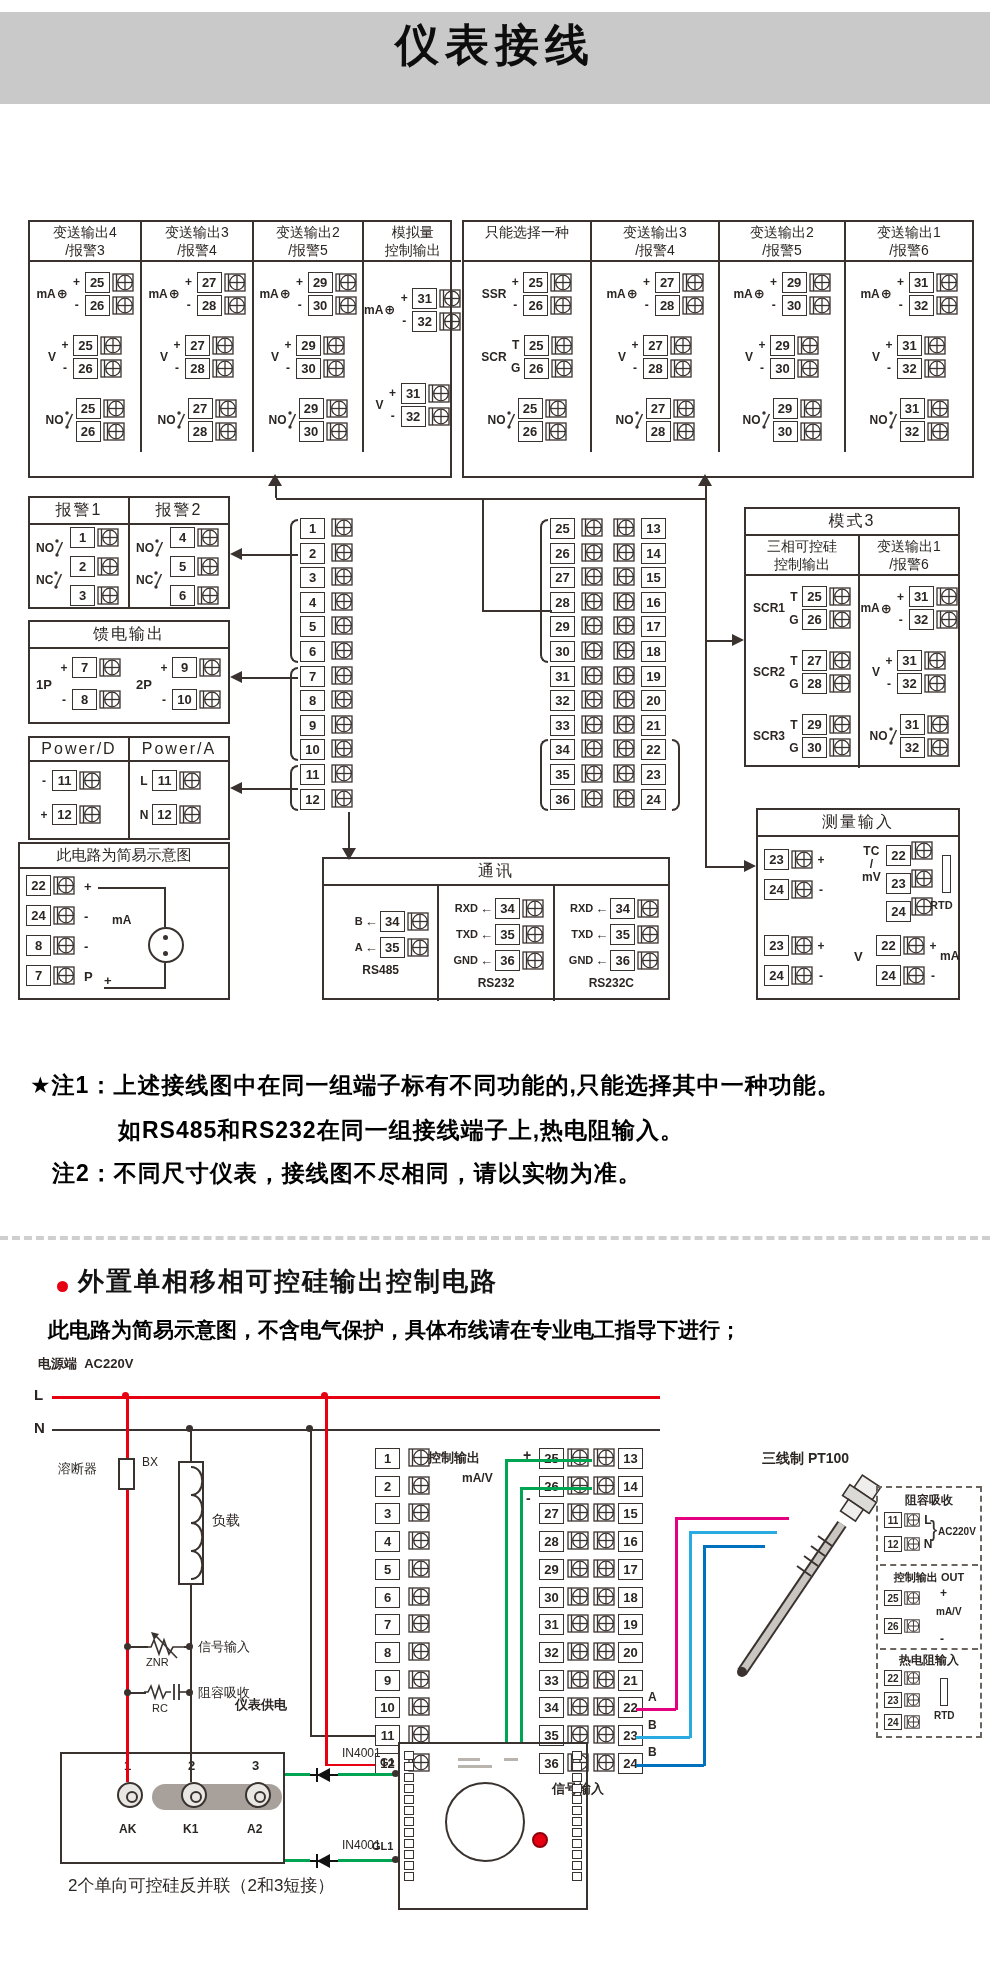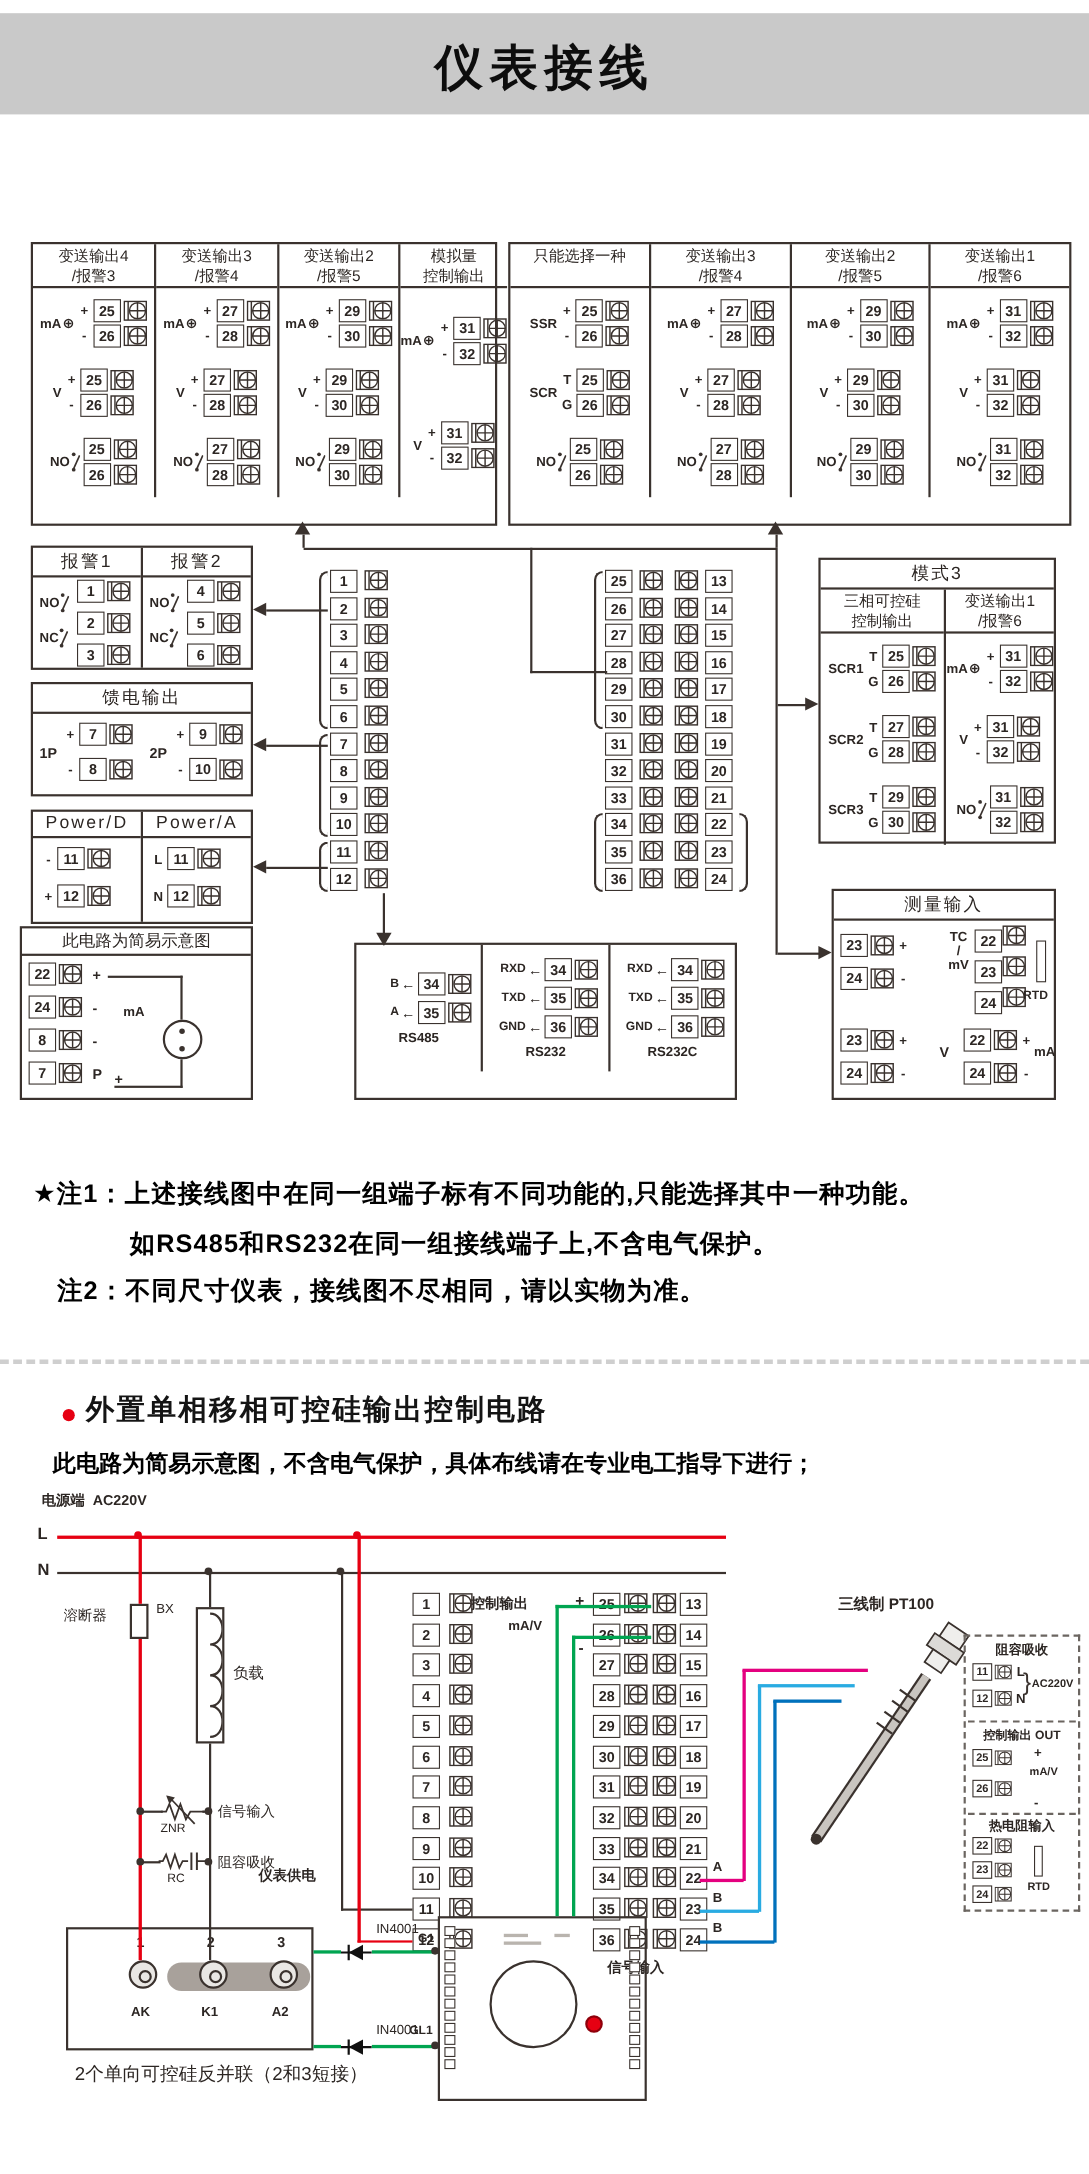--- a/index.html
+++ b/index.html
@@ -10,21 +10,21 @@
   .abs{position:absolute}
   .box{position:absolute;border:2px solid var(--ink);background:transparent}
   .hl,.vl{position:absolute;background:var(--ink)}
   .dot{position:absolute;width:7px;height:7px;border-radius:50%;background:var(--ink)}
   .arr{position:absolute;width:0;height:0}
   .arrU{border-left:7px solid transparent;border-right:7px solid transparent;border-bottom:12px solid var(--ink)}
   .arrD{border-left:7px solid transparent;border-right:7px solid transparent;border-top:12px solid var(--ink)}
   .arrL{border-top:6px solid transparent;border-bottom:6px solid transparent;border-right:12px solid var(--ink)}
   .arrR{border-top:6px solid transparent;border-bottom:6px solid transparent;border-left:12px solid var(--ink)}
   .hdr{position:absolute;left:0;top:12px;width:990px;height:92px;background:#c9c9c9;text-align:center}
-  .hdr-title{font-size:44px;font-weight:bold;color:#0d0d0d;letter-spacing:6px;padding-top:20px}
+  .hdr-title{font-size:44px;font-weight:bold;color:#0d0d0d;letter-spacing:6px;padding-top:4px}
   .hdr-sub{font-size:19px;color:#1a1a1a;margin-top:-2px}
   .btitle{text-align:center;font-size:16px;border-bottom:2px solid var(--ink);padding:2px 0;letter-spacing:2px}
   .cols{display:flex;height:calc(100% - 24px)}
   .col{border-right:2px solid var(--ink);display:flex;flex-direction:column}
   .col:last-child{border-right:none}
   .chead{text-align:center;font-size:14px;line-height:1.25;border-bottom:2px solid var(--ink);padding:2px 0;height:40px}
   .cbody{flex:1;display:flex;flex-direction:column;justify-content:space-around}
   .cell{display:flex;align-items:center;justify-content:center;gap:3px}
   .cl{font-size:12px;font-weight:bold;display:inline-flex;align-items:center}
   .src{font-size:13px;margin-left:1px}
@@ -1334,20 +1334,21 @@
     <span class="abs" style="left:128px;top:58px;width:36px;height:36px;border:2px solid var(--ink);border-radius:50%"></span>
     <span class="abs dot" style="left:143px;top:66px;width:5px;height:5px"></span>
     <span class="abs dot" style="left:143px;top:82px;width:5px;height:5px"></span>
     <span class="hl" style="left:78px;top:18px;width:68px;height:2px"></span>
     <span class="vl" style="left:144px;top:18px;width:2px;height:40px"></span>
     <span class="vl" style="left:144px;top:94px;width:2px;height:26px"></span>
     <span class="hl" style="left:84px;top:118px;width:62px;height:2px"></span>
   </div>
   </div>
 <div id="comm" class="box" style="left:322px;top:857px;width:348px;height:143px">
+    <div class="btitle">通讯</div>
   <div class="cols">
    <div class="col" style="flex:1">
      <div style="flex:1;display:flex;flex-direction:column;justify-content:center;gap:5px;align-items:center">
        <span class="trow">
           <span class="lbl b" style="position:static;font-size:11px;width:30px;text-align:right">B</span>
           <span style="font-size:13px">←</span>
             <span class="numbox">34</span>
             <span class="screw" style="width:22px;height:19px">
  <svg viewBox="0 0 22 19">
                 <rect x="1" y="1" width="20" height="17"></rect>
@@ -2021,21 +2022,21 @@
     <div class="arr arrL" style="left:230px;top:782px"></div>
     <div class="brk" style="left:290px;top:519px;height:144px"></div>
     <div class="brk" style="left:290px;top:667px;height:94px"></div>
     <div class="brk" style="left:290px;top:765px;height:46px"></div>
     <div class="brk" style="left:540px;top:519px;height:144px"></div>
     <div class="brk" style="left:540px;top:739px;height:72px"></div>
     <div class="brkr" style="left:672px;top:739px;height:72px"></div>
   </div>
 
 <div class="note" style="left:30px;top:1070px">★注1：上述接线图中在同一组端子标有不同功能的,只能选择其中一种功能。</div>
-<div class="note" style="left:118px;top:1115px">如RS485和RS232在同一组接线端子上,不含电气保护。</div>
+<div class="note" style="left:118px;top:1115px">如RS485和RS232在同一组接线端子上,热电阻输入。</div>
 <div class="note" style="left:52px;top:1158px">注2：不同尺寸仪表，接线图不尽相同，请以实物为准。</div>
 
 <div class="dash"></div>
 
 <div class="abs" style="left:57px;top:1281px;width:11px;height:11px;border-radius:50%;background:var(--red)"></div>
 <div class="stitle" style="left:78px;top:1264px">外置单相移相可控硅输出控制电路</div>
 <div class="ssub" style="left:48px;top:1316px">此电路为简易示意图，不含电气保护，具体布线请在专业电工指导下进行；</div>
 
 <div class="lbl b" style="left:38px;top:1355px;font-size:13px">
   <span>电源端</span>&nbsp;&nbsp;<span>AC220V</span>

